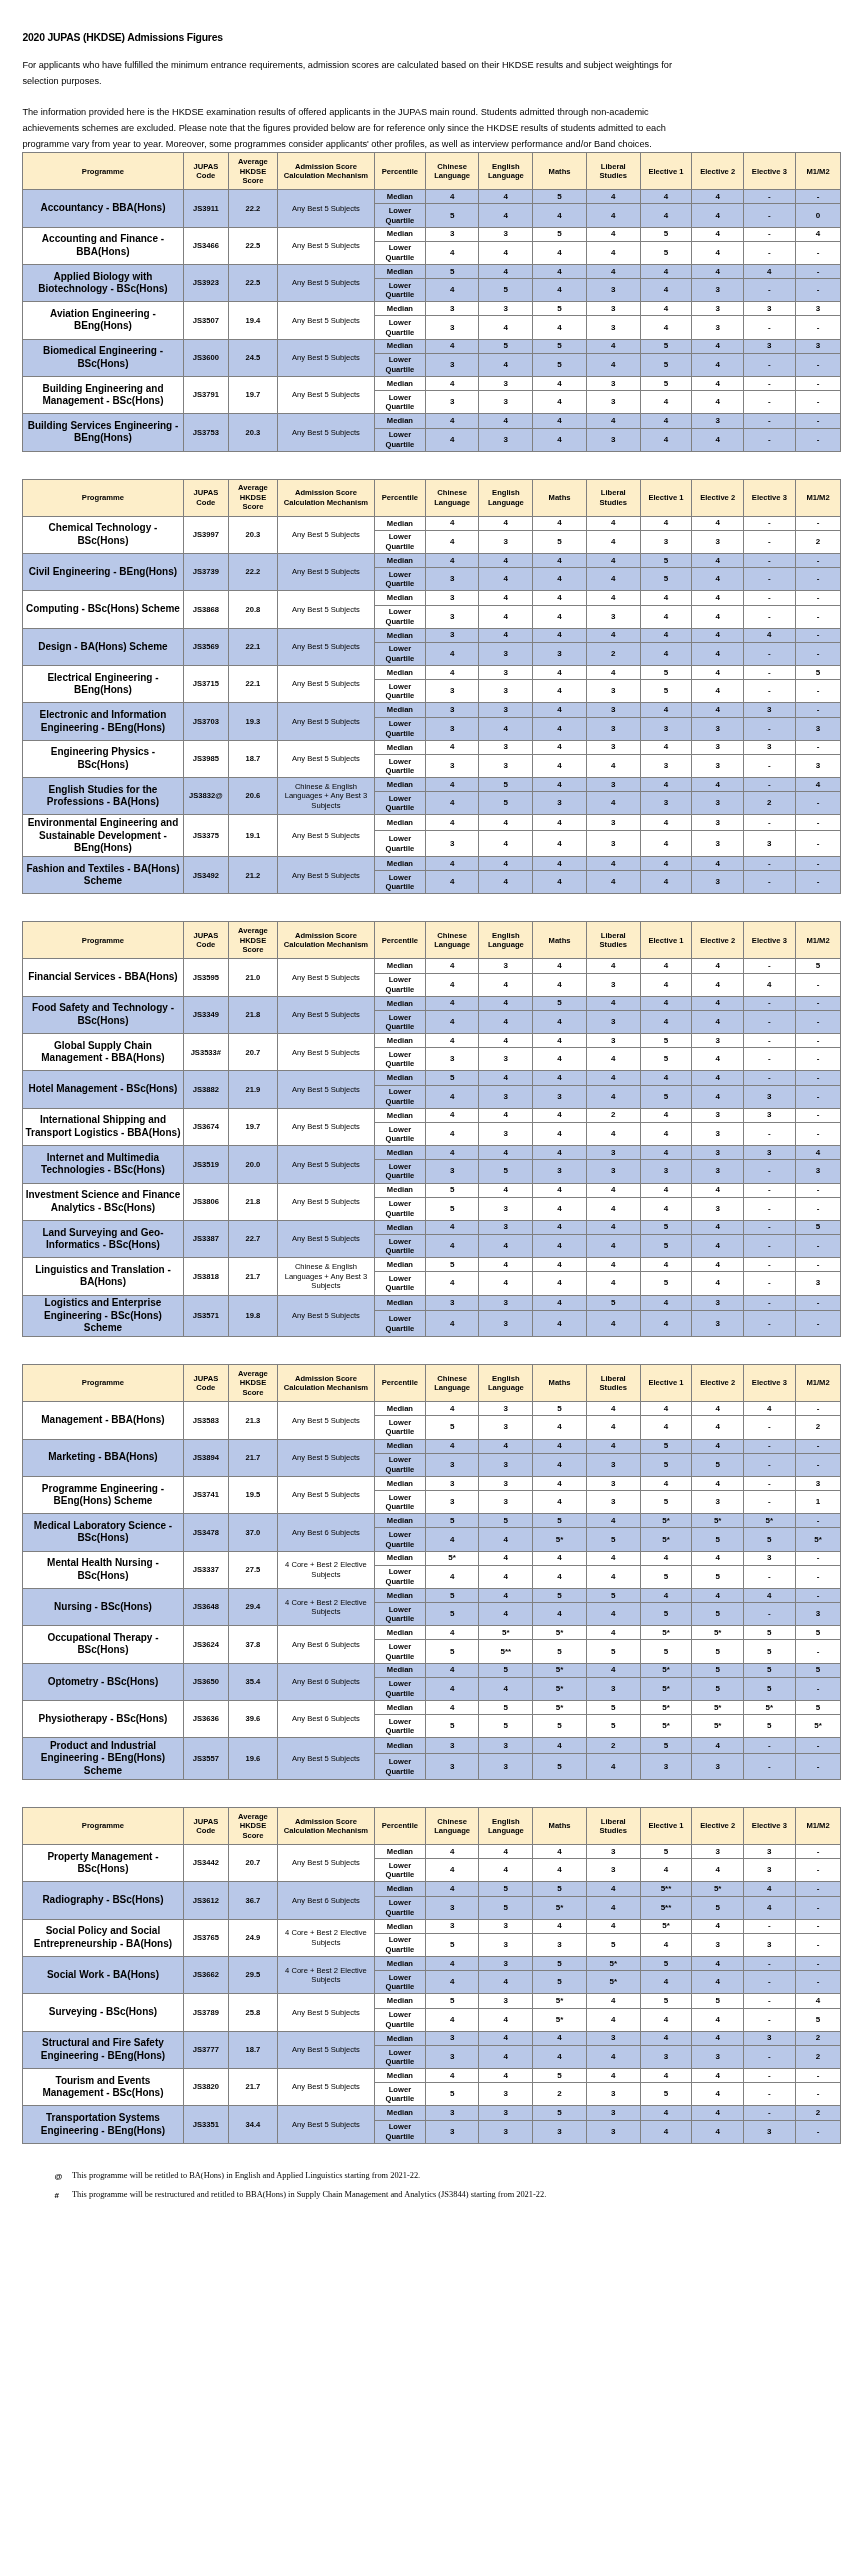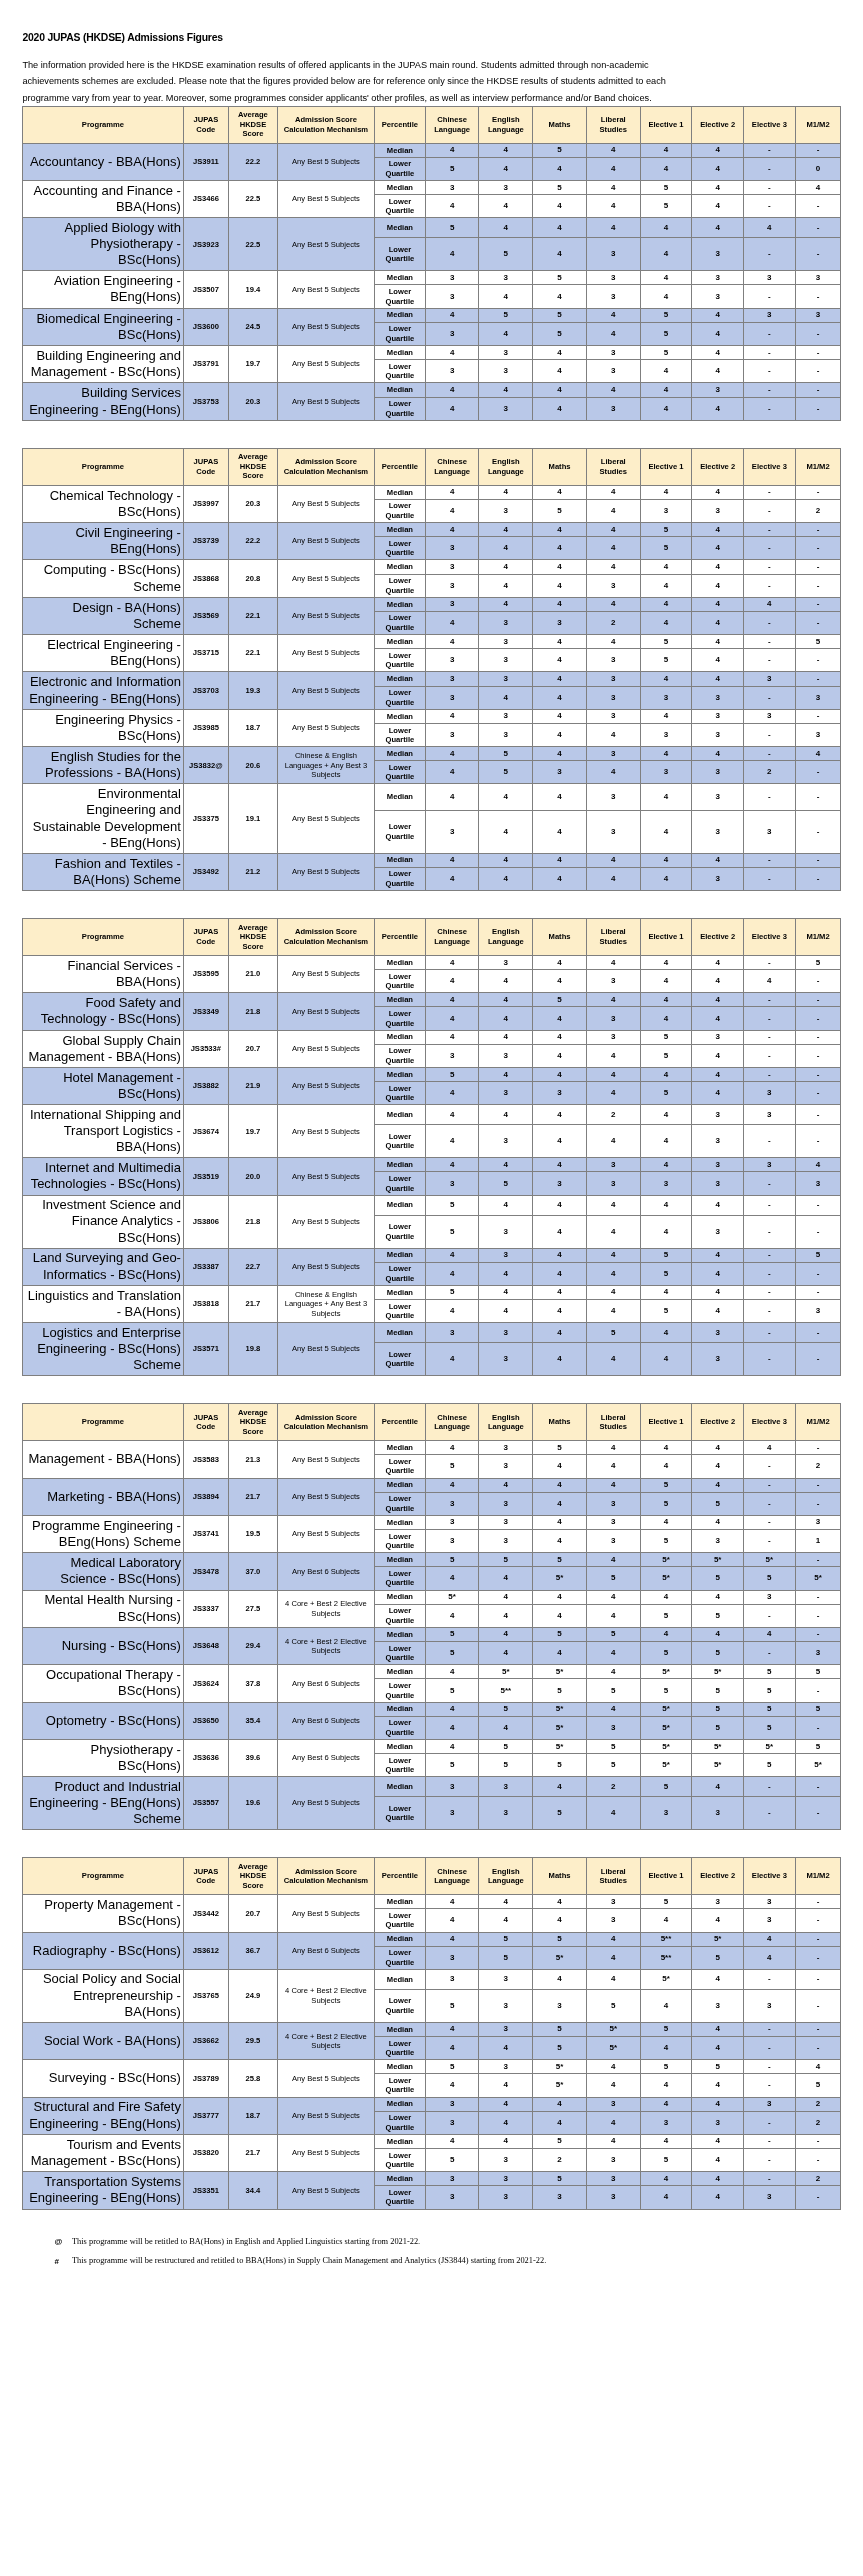--- a/index.html
+++ b/index.html
@@ -45,21 +45,21 @@
   col.c-prog   { width:158px; }
   col.c-code   { width:45px; }
   col.c-avg    { width:48px; }
   col.c-mech   { width:96px; }
   col.c-pct    { width:50px; }
   col.c-sub    { width:53px; }
   col.c-el     { width:51px; }
   col.c-m12    { width:45px; }
 
   td.prog {
-    text-align:right; padding-left:4.8px; padding-right:3.2px; font-weight:normal; font-size:13px;
+    text-align:center; padding-left:4.8px; padding-right:3.2px; font-weight:bold; font-size:10px;
   }
   td.code, td.avg, td.mech { text-align:center; font-weight:bold; font-size:7.6px; }
   td.mech { font-weight:normal; }
   td.pct { text-align:center; font-weight:bold; font-size:7.6px; }
   td.val { text-align:center; font-weight:bold; font-size:8px; }
 
   tr.shade td { background:#b9c8e8; }
   tr.plain td { background:#ffffff; }
 
   .footnotes { margin-top:8px; padding-left:32px; }
@@ -68,20 +68,21 @@
   .fn-text { font-size:8.4px;font-family:Liberation Serif, serif; }
   .spacer-bottom { height:48px; }
 </style>
 </head>
 <body>
 
 <div class="page">
 
   <h1 class="doc-title">2020 JUPAS (HKDSE) Admissions Figures</h1>
 
+  <p class="para">For applicants who have fulfilled the minimum entrance requirements, admission scores are calculated based on their HKDSE results and subject weightings for selection purposes.</p>
 
   <p class="para">The information provided here is the HKDSE examination results of offered applicants in the JUPAS main round. Students admitted through non-academic achievements schemes are excluded. Please note that the figures provided below are for reference only since the HKDSE results of students admitted to each programme vary from year to year. Moreover, some programmes consider applicants' other profiles, as well as interview performance and/or Band choices.</p>
 
 
   <div id="tables-container">
       <table class="jt">
         <colgroup>
           <col class="c-prog">
           <col class="c-code">
           <col class="c-avg">
@@ -160,21 +161,21 @@
             <td class="val">4</td>
             <td class="val">4</td>
             <td class="val">4</td>
             <td class="val">4</td>
             <td class="val">5</td>
             <td class="val">4</td>
             <td class="val">-</td>
             <td class="val">-</td>
           </tr>
           <tr class="shade">
-            <td class="prog" rowspan="2">Applied Biology with Physiotherapy - BSc(Hons)</td>
+            <td class="prog" rowspan="2">Applied Biology with Biotechnology - BSc(Hons)</td>
             <td class="code" rowspan="2">JS3923</td>
             <td class="avg" rowspan="2">22.5</td>
             <td class="mech" rowspan="2">Any Best 5 Subjects</td>
             <td class="pct">Median</td>
             <td class="val">5</td>
             <td class="val">4</td>
             <td class="val">4</td>
             <td class="val">4</td>
             <td class="val">4</td>
             <td class="val">4</td>

